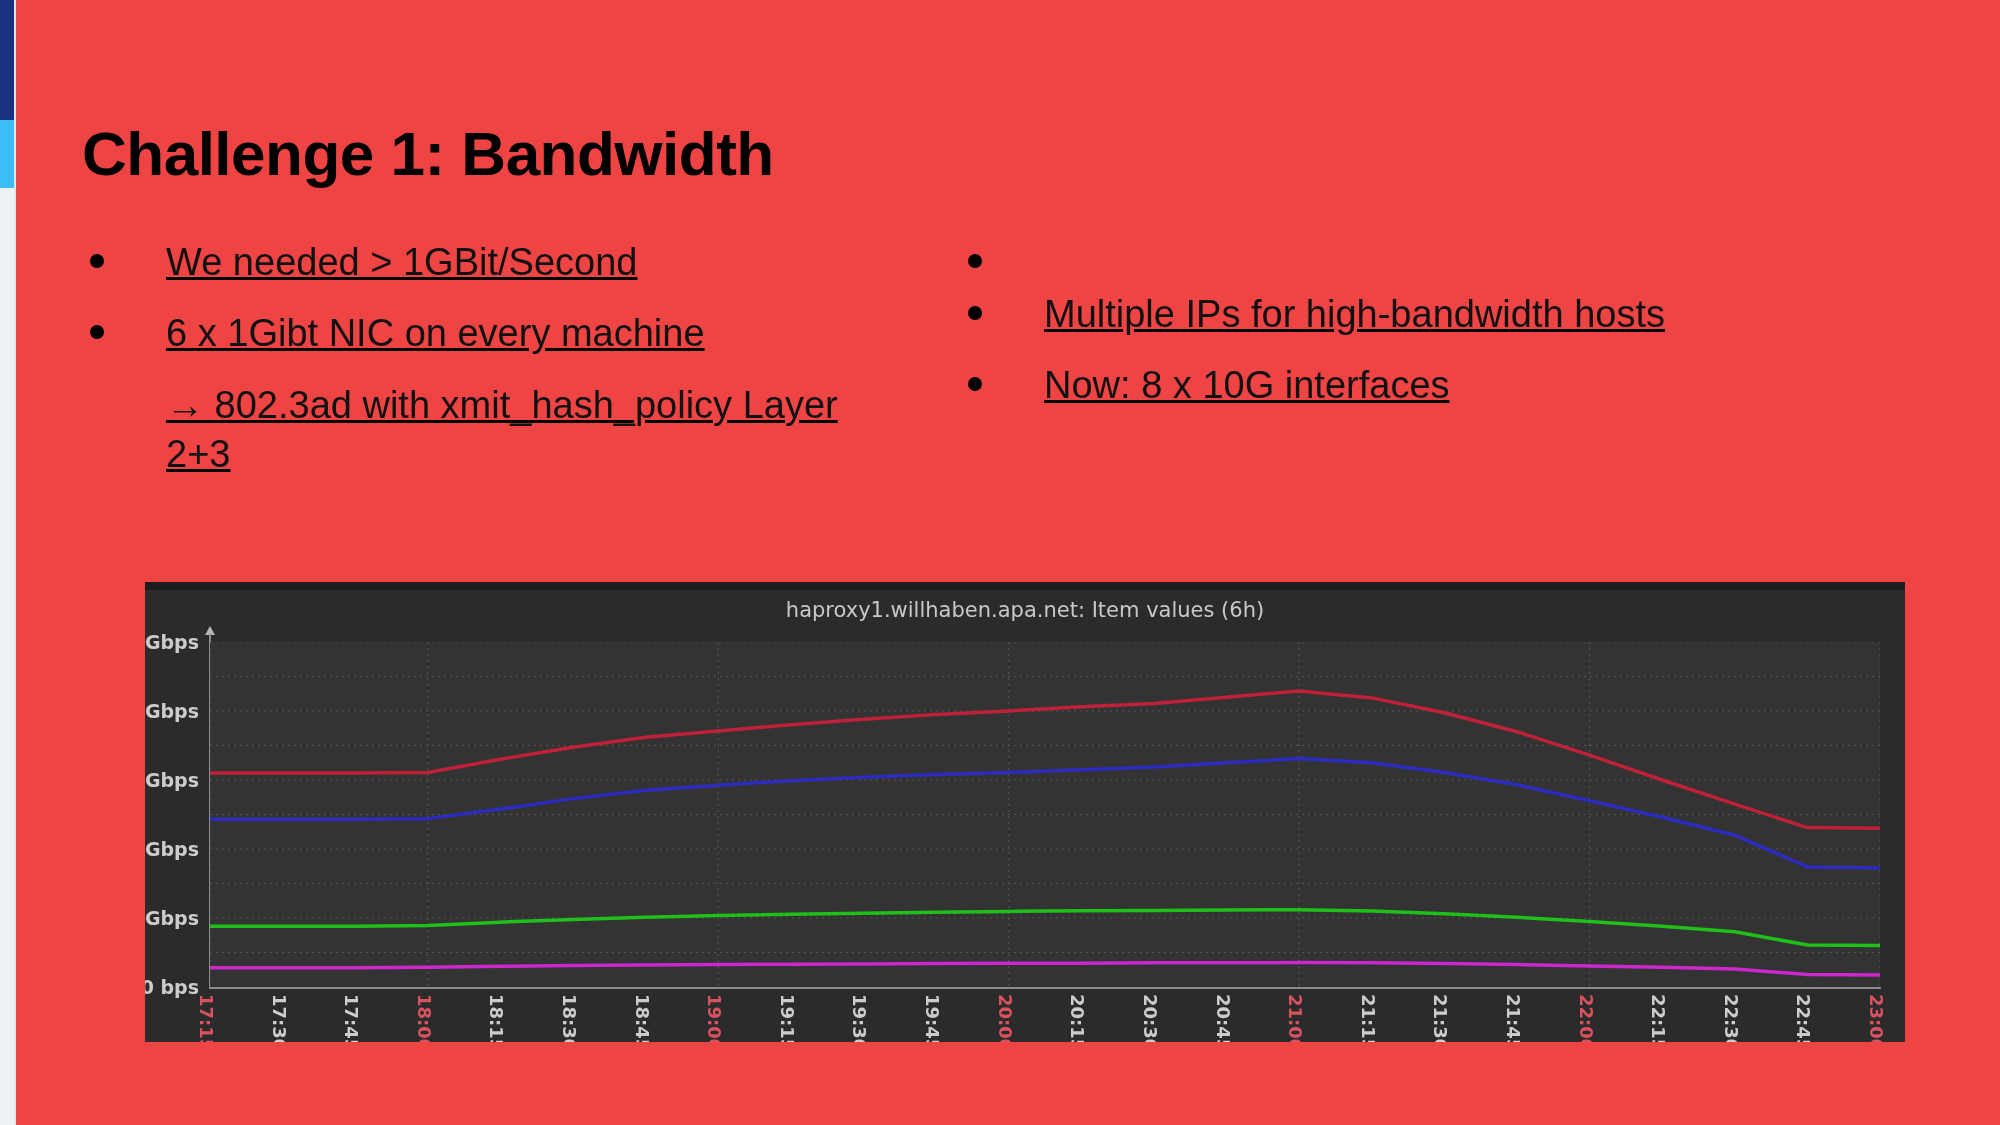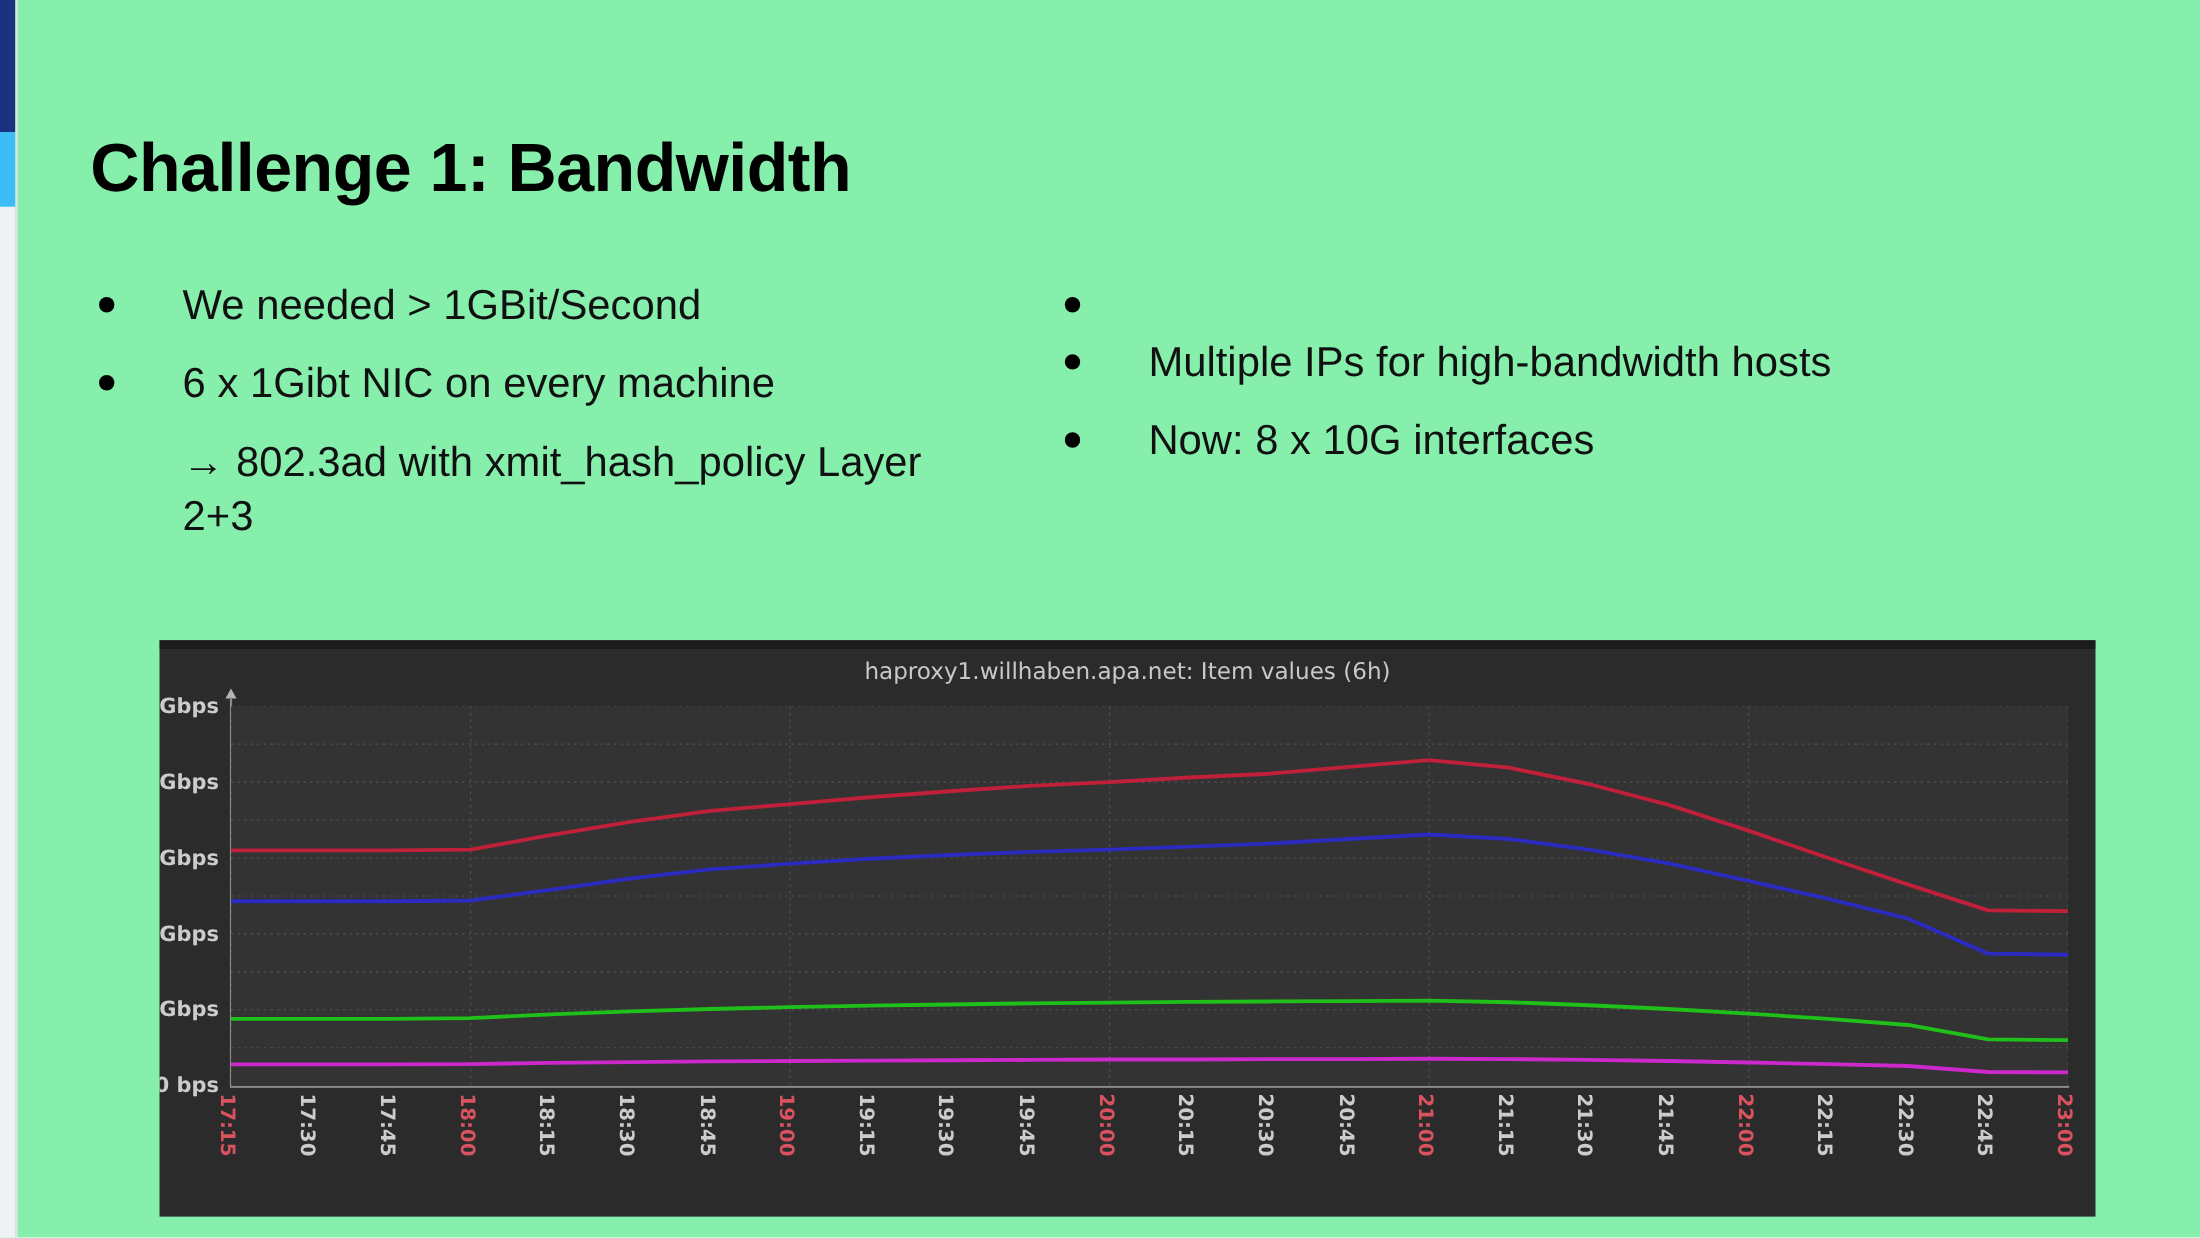--- a/index.html
+++ b/index.html
@@ -9,21 +9,21 @@
     height: 1125px;
     background: #ffffff;
     font-family: "Liberation Sans", sans-serif;
     overflow: hidden;
   }
 
   #slide {
     position: relative;
     width: 2000px;
     height: 1125px;
-    background: #86efac;
+    background: #ef4444;
     padding-left: 24px;
   }
 
   
   .edge-bar {
     position: absolute;
     left: 0;
     width: 14px;
   }
   .edge-navy  { top: 0;     height: 120px; background: #1b3281; }
@@ -47,21 +47,22 @@
     font-size: 62px;
     font-weight: bold;
     color: #000000;
     letter-spacing: -0.5px;
     white-space: nowrap;
   }
 
   
   .column {
     position: absolute;
-    top: 254px;
+    top: 238px;
+    text-decoration: underline;
   }
   #col-left  { left: 90px;  width: 870px; }
   #col-right { left: 968px; width: 820px; }
 
   .bullet-row {
     display: flex;
     align-items: flex-start;
     margin-bottom: 22px;
   }
   .bullet-dot {
@@ -89,21 +90,21 @@
     color: #111111;
     max-width: 720px;
   }
 
   
   #chart-panel {
     position: absolute;
     left: 145px;
     top: 582px;
     width: 1760px;
-    height: 524px;
+    height: 460px;
     background: #2b2b2b;
     overflow: hidden;
   }
   #chart-topstrip {
     position: absolute;
     left: 0; top: 0;
     width: 100%;
     height: 8px;
     background: #1c1c1c;
   }

